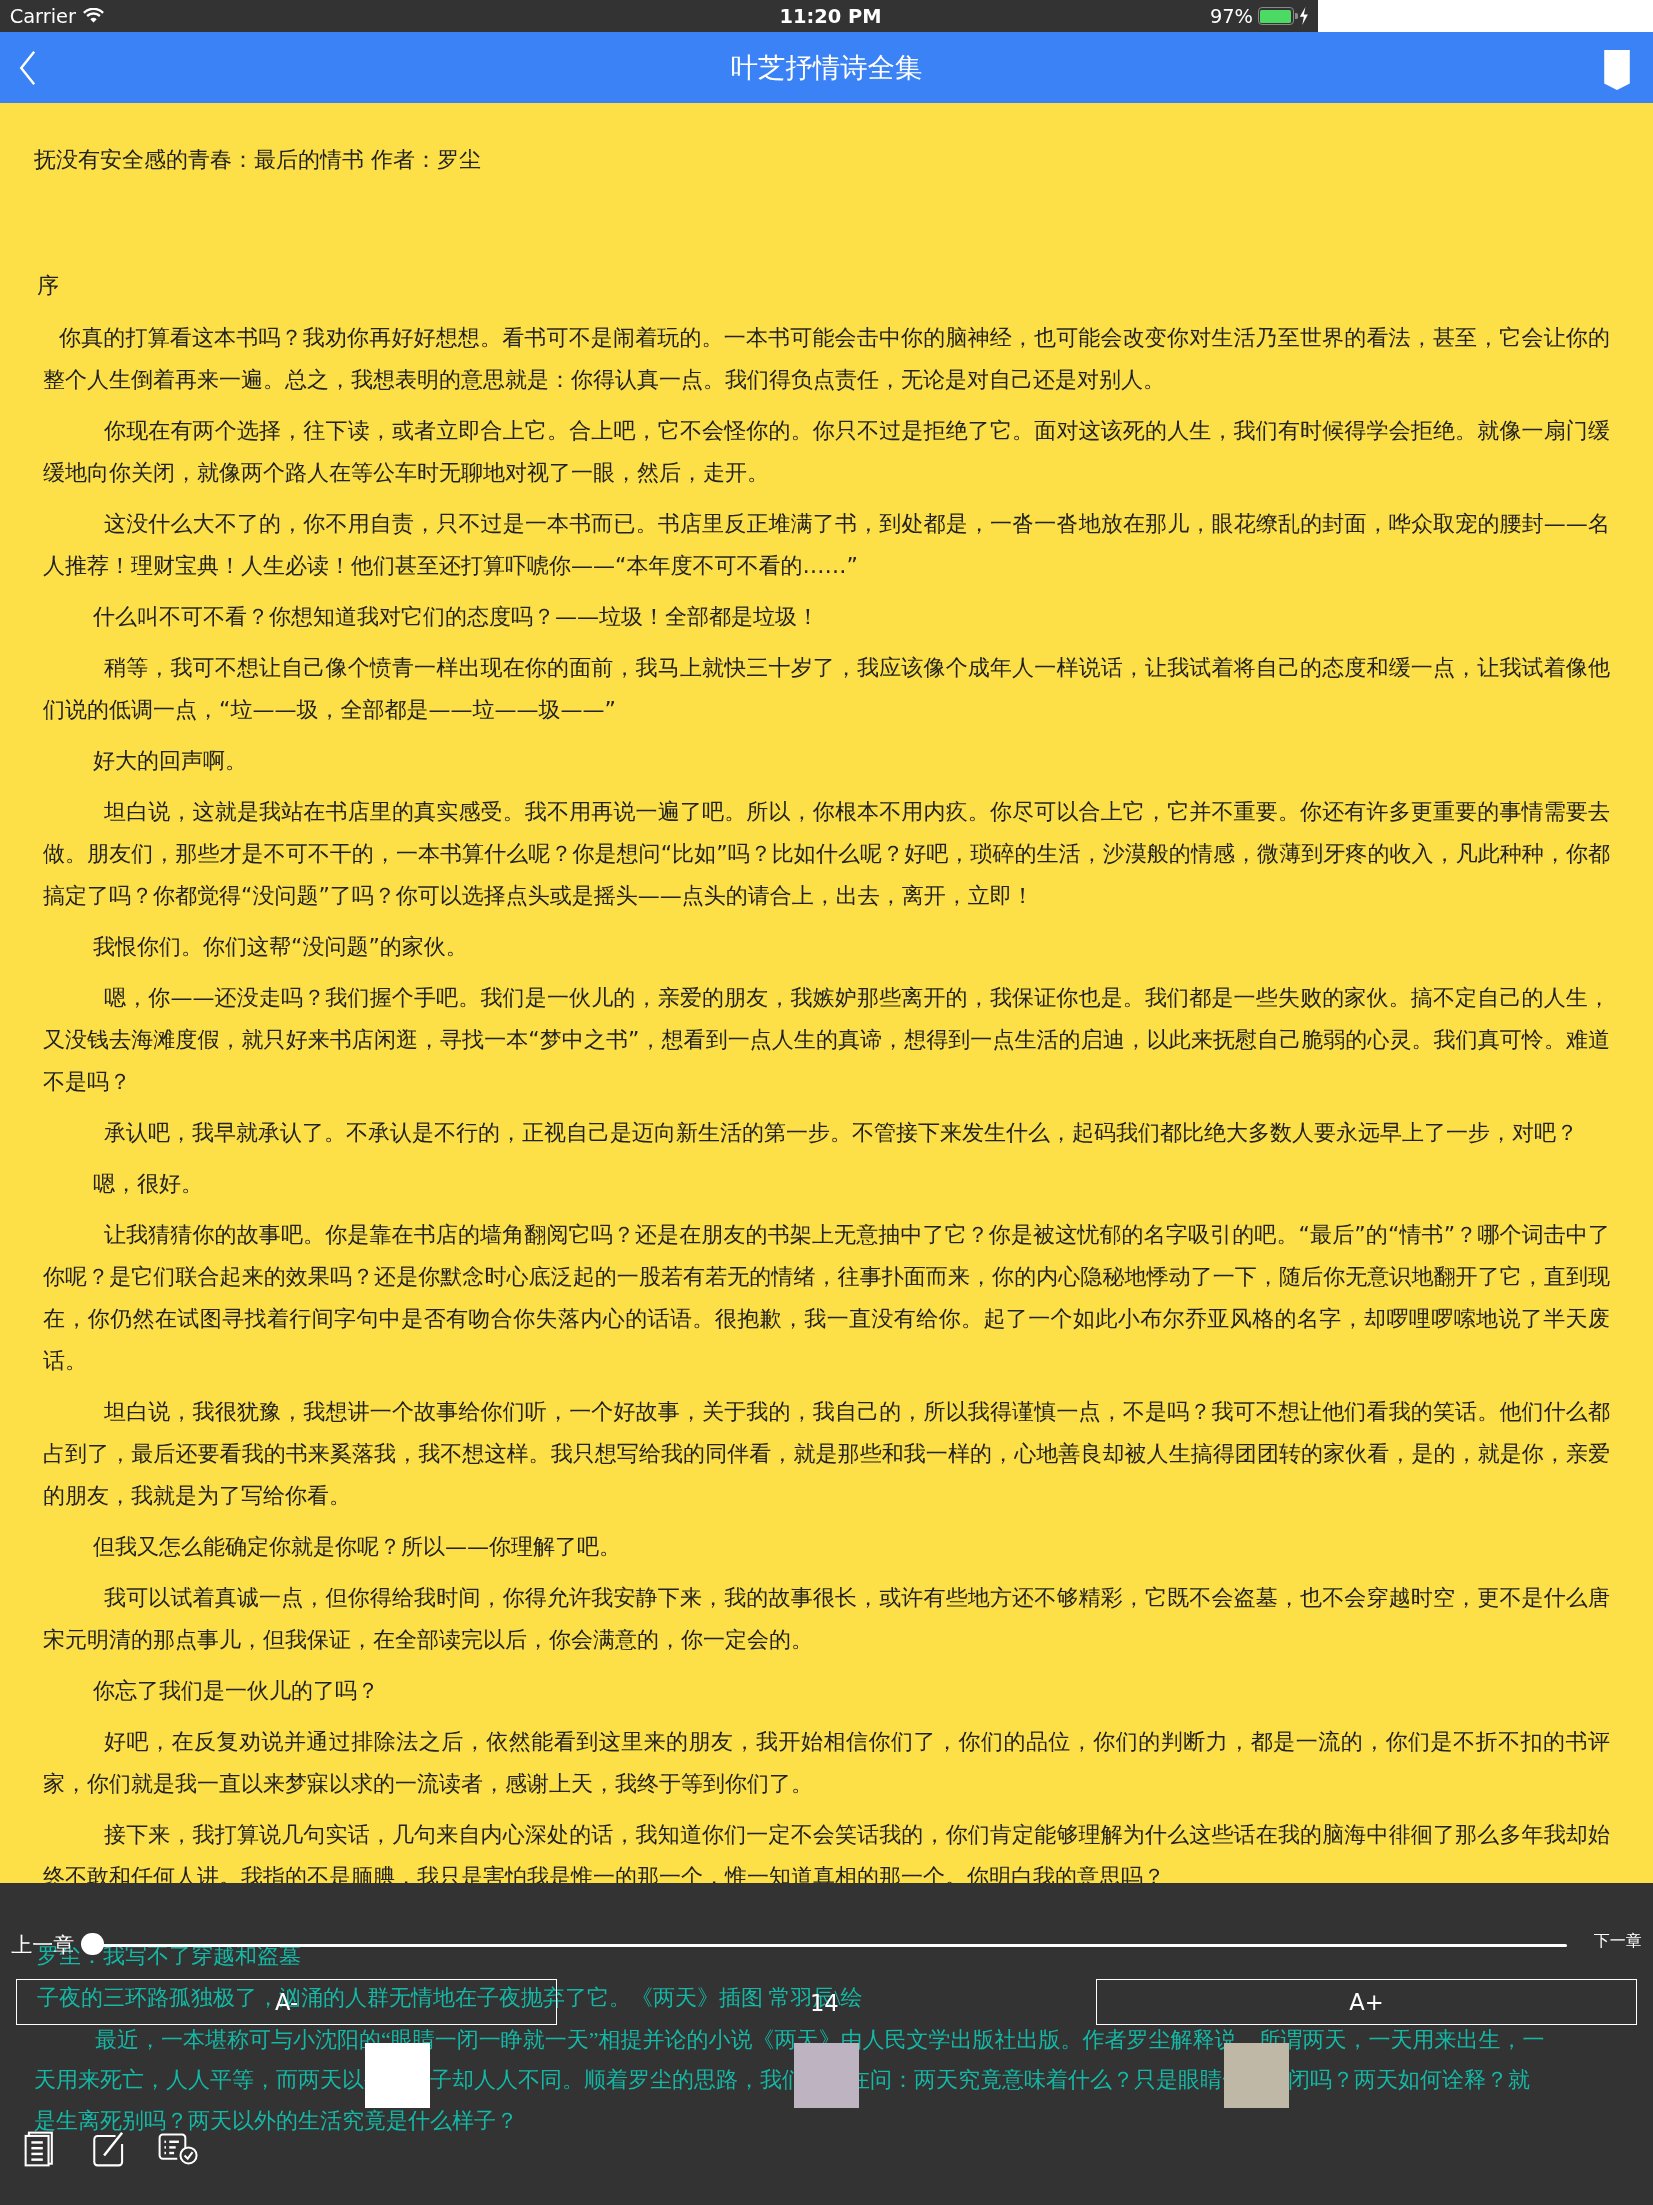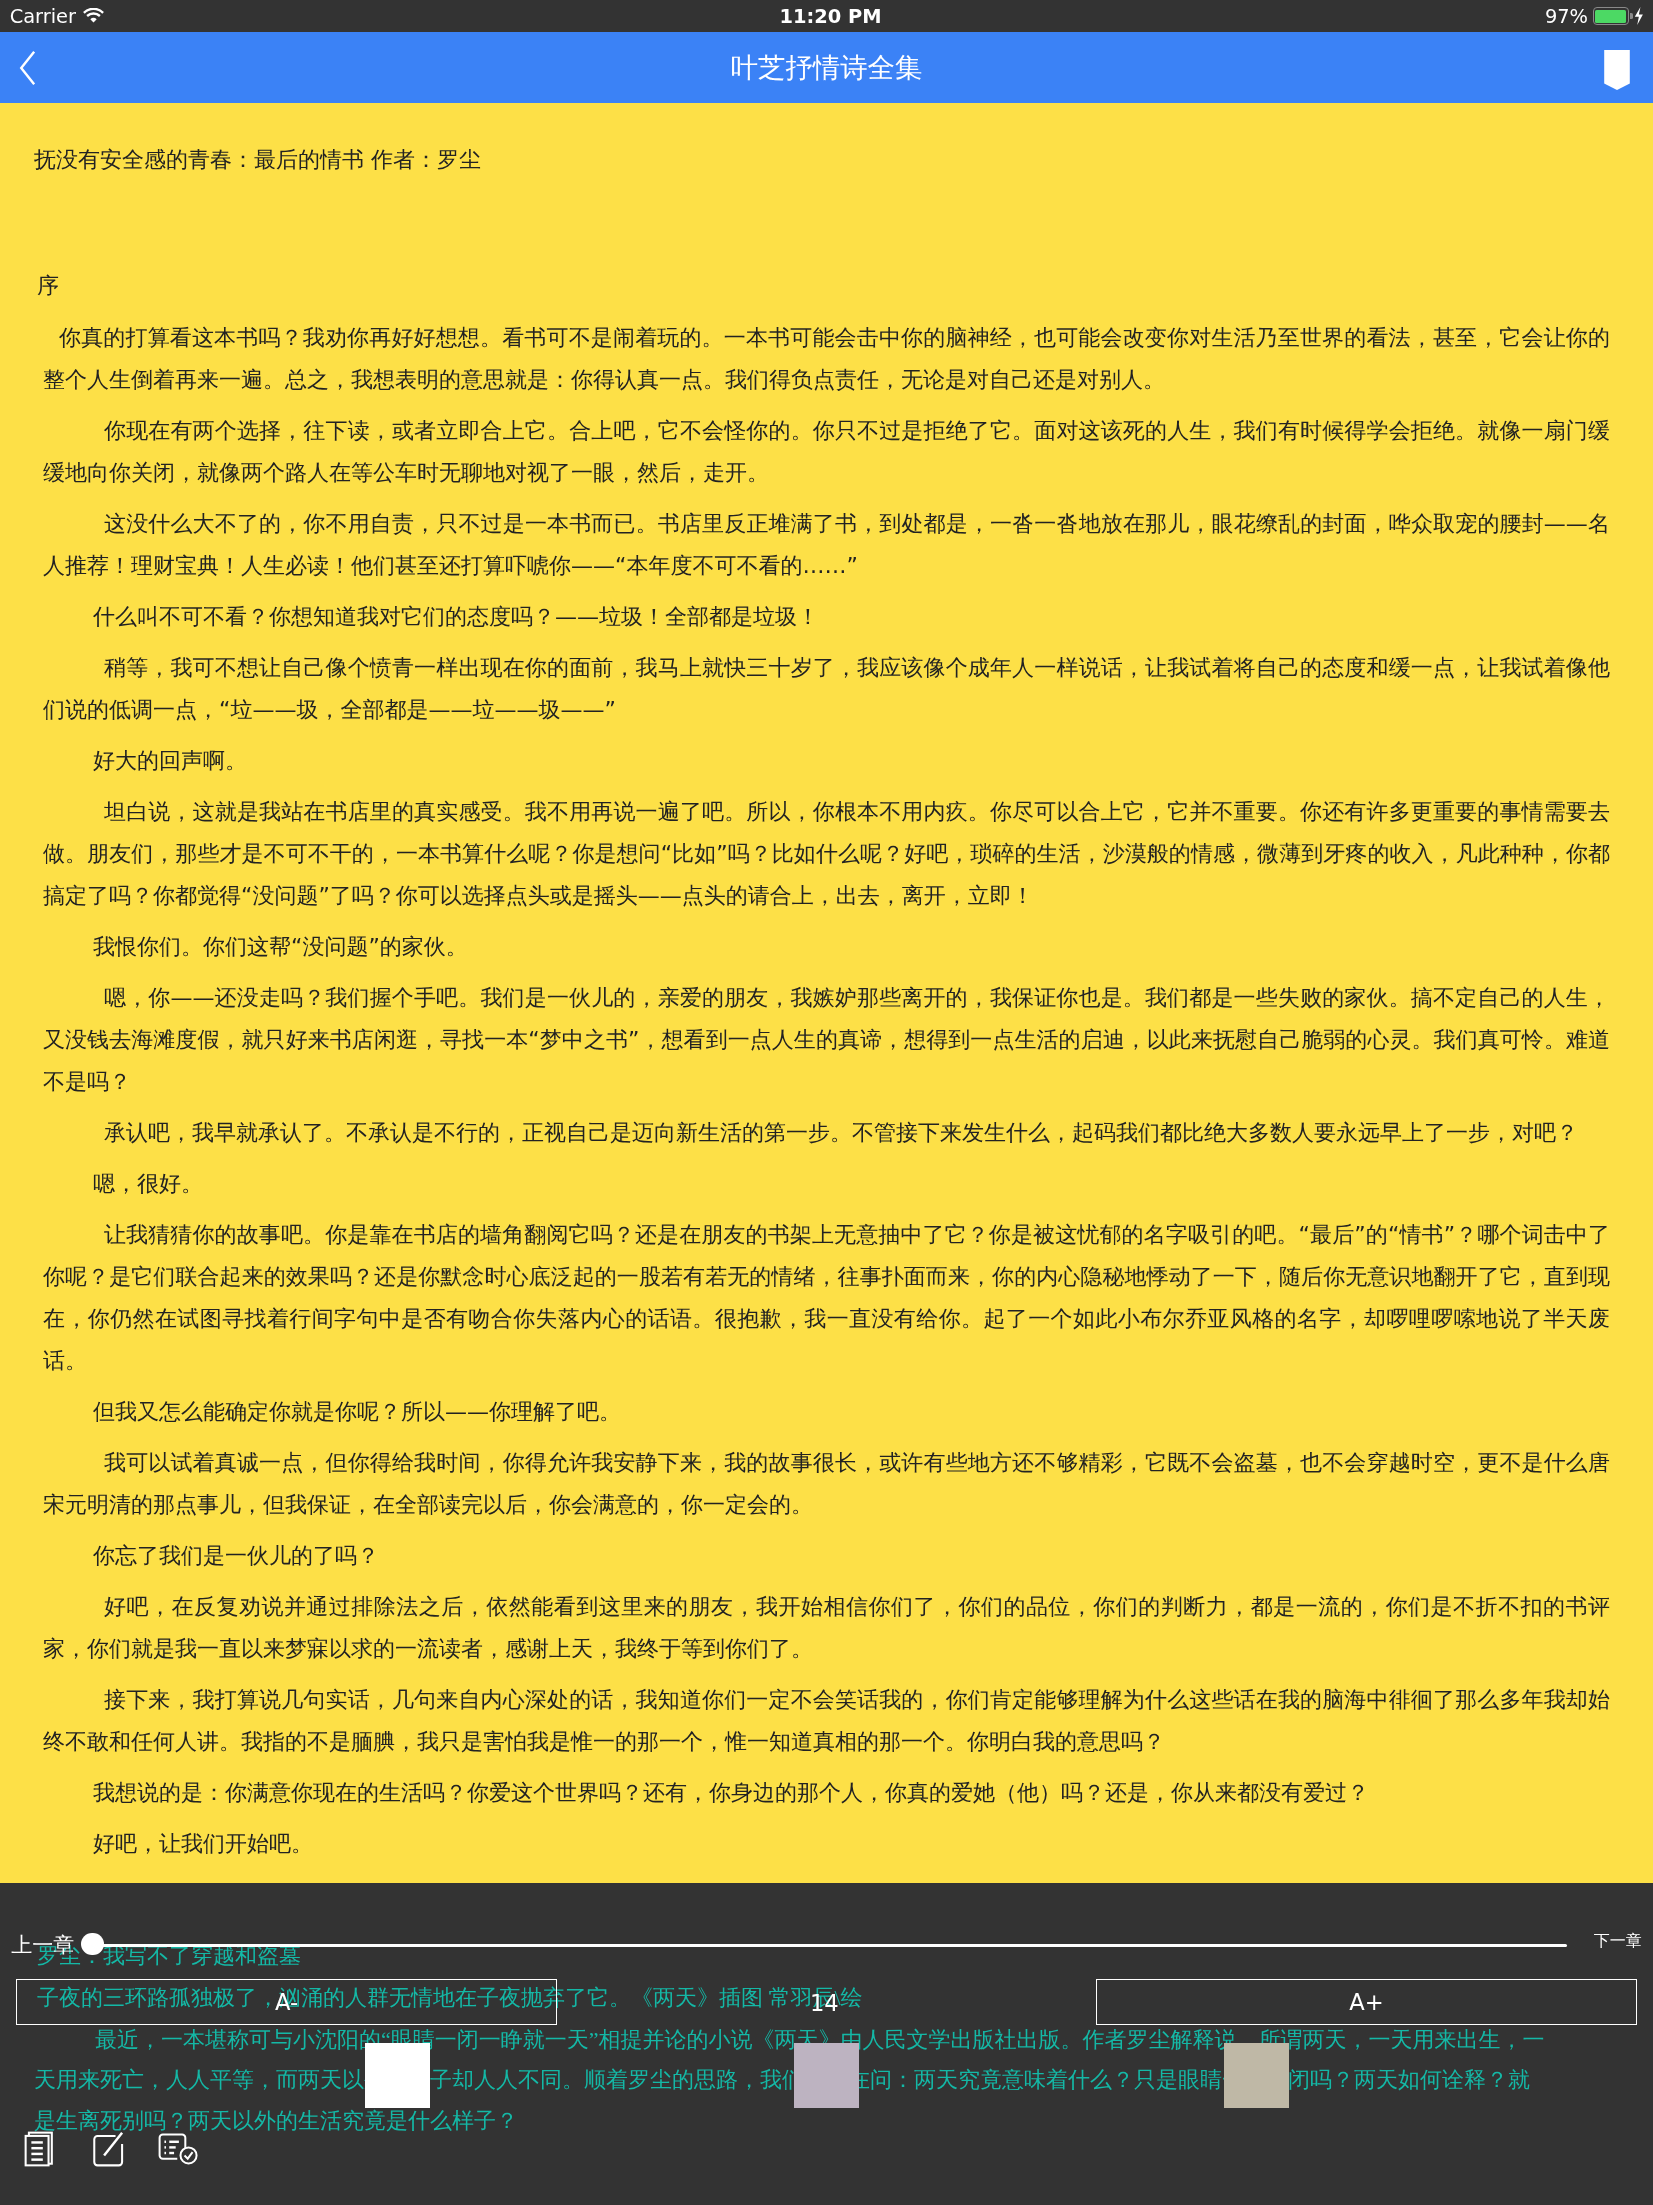--- a/index.html
+++ b/index.html
@@ -2,21 +2,21 @@
 <html style="font-size:13px"><head>
 <meta charset="utf-8">
 <style>
   html, body { margin: 0; padding: 0; }
   body {
     width: 1653px; height: 2205px; position: relative; overflow: hidden;
     background: #ffffff;
     font-family: "DejaVu Sans", "Liberation Sans", sans-serif;
   }
   .statusbar {
-    position: absolute; left: 0; top: 0; width: 1653px; height: 32px;
+    position: absolute; left: 0; top: 0; width: 1318px; height: 32px;
     background: #333333; color: #ffffff; font-size: 19.4px;
   }
   .statusbar .carrier { position: absolute; left: 9.7px; top: 4.8px; display: flex; align-items: center; gap: 6.5px; }
   .statusbar .time { position: absolute; left: 4px; width: 1653px; top: 4.8px; text-align: center; font-weight: bold; }
   .statusbar .battery-wrap { position: absolute; right: 9.7px; top: 4.8px; display: flex; align-items: center; gap: 4.8px; }
   .battery { width: 36px; height: 18px; border: 1.6px solid #8a8a8a; border-radius: 4px; position: relative; box-sizing: border-box; padding: 1.6px; }
   .battery .fill { width: 100%; height: 100%; background: #4cd964; border-radius: 1.6px; }
   .battery::after { content: ""; position: absolute; right: -4.8px; top: 4.8px; width: 2.4px; height: 5.7px; background: #8a8a8a; border-radius: 0 1.6px 1.6px 0; }
 
   .navbar {
@@ -113,20 +113,21 @@
     <p class="i2">这没什么大不了的，你不用自责，只不过是一本书而已。书店里反正堆满了书，到处都是，一沓一沓地放在那儿，眼花缭乱的封面，哗众取宠的腰封——名人推荐！理财宝典！人生必读！他们甚至还打算吓唬你——“本年度不可不看的……”</p>
     <p class="i3">什么叫不可不看？你想知道我对它们的态度吗？——垃圾！全部都是垃圾！</p>
     <p class="i2">稍等，我可不想让自己像个愤青一样出现在你的面前，我马上就快三十岁了，我应该像个成年人一样说话，让我试着将自己的态度和缓一点，让我试着像他们说的低调一点，“垃——圾，全部都是——垃——圾——”</p>
     <p class="i3">好大的回声啊。</p>
     <p class="i2">坦白说，这就是我站在书店里的真实感受。我不用再说一遍了吧。所以，你根本不用内疚。你尽可以合上它，它并不重要。你还有许多更重要的事情需要去做。朋友们，那些才是不可不干的，一本书算什么呢？你是想问“比如”吗？比如什么呢？好吧，琐碎的生活，沙漠般的情感，微薄到牙疼的收入，凡此种种，你都搞定了吗？你都觉得“没问题”了吗？你可以选择点头或是摇头——点头的请合上，出去，离开，立即！</p>
     <p class="i3">我恨你们。你们这帮“没问题”的家伙。</p>
     <p class="i2">嗯，你——还没走吗？我们握个手吧。我们是一伙儿的，亲爱的朋友，我嫉妒那些离开的，我保证你也是。我们都是一些失败的家伙。搞不定自己的人生，又没钱去海滩度假，就只好来书店闲逛，寻找一本“梦中之书”，想看到一点人生的真谛，想得到一点生活的启迪，以此来抚慰自己脆弱的心灵。我们真可怜。难道不是吗？</p>
     <p class="i2">承认吧，我早就承认了。不承认是不行的，正视自己是迈向新生活的第一步。不管接下来发生什么，起码我们都比绝大多数人要永远早上了一步，对吧？</p>
     <p class="i3">嗯，很好。</p>
     <p class="i2">让我猜猜你的故事吧。你是靠在书店的墙角翻阅它吗？还是在朋友的书架上无意抽中了它？你是被这忧郁的名字吸引的吧。“最后”的“情书”？哪个词击中了你呢？是它们联合起来的效果吗？还是你默念时心底泛起的一股若有若无的情绪，往事扑面而来，你的内心隐秘地悸动了一下，随后你无意识地翻开了它，直到现在，你仍然在试图寻找着行间字句中是否有吻合你失落内心的话语。很抱歉，我一直没有给你。起了一个如此小布尔乔亚风格的名字，却啰哩啰嗦地说了半天废话。</p>
+    <p class="i2">坦白说，我很犹豫，我想讲一个故事给你们听，一个好故事，关于我的，我自己的，所以我得谨慎一点，不是吗？我可不想让他们看我的笑话。他们什么都占到了，最后还要看我的书来奚落我，我不想这样。我只想写给我的同伴看，就是那些和我一样的，心地善良却被人生搞得团团转的家伙看，是的，就是你，亲爱的朋友，我就是为了写给你看。</p>
     <p class="i3">但我又怎么能确定你就是你呢？所以——你理解了吧。</p>
     <p class="i2">我可以试着真诚一点，但你得给我时间，你得允许我安静下来，我的故事很长，或许有些地方还不够精彩，它既不会盗墓，也不会穿越时空，更不是什么唐宋元明清的那点事儿，但我保证，在全部读完以后，你会满意的，你一定会的。</p>
     <p class="i3">你忘了我们是一伙儿的了吗？</p>
     <p class="i2">好吧，在反复劝说并通过排除法之后，依然能看到这里来的朋友，我开始相信你们了，你们的品位，你们的判断力，都是一流的，你们是不折不扣的书评家，你们就是我一直以来梦寐以求的一流读者，感谢上天，我终于等到你们了。</p>
     <p class="i2">接下来，我打算说几句实话，几句来自内心深处的话，我知道你们一定不会笑话我的，你们肯定能够理解为什么这些话在我的脑海中徘徊了那么多年我却始终不敢和任何人讲。我指的不是腼腆，我只是害怕我是惟一的那一个，惟一知道真相的那一个。你明白我的意思吗？</p>
     <p class="i3">我想说的是：你满意你现在的生活吗？你爱这个世界吗？还有，你身边的那个人，你真的爱她（他）吗？还是，你从来都没有爱过？</p>
     <p class="i3">好吧，让我们开始吧。</p>
   </div>
 </div>
 

